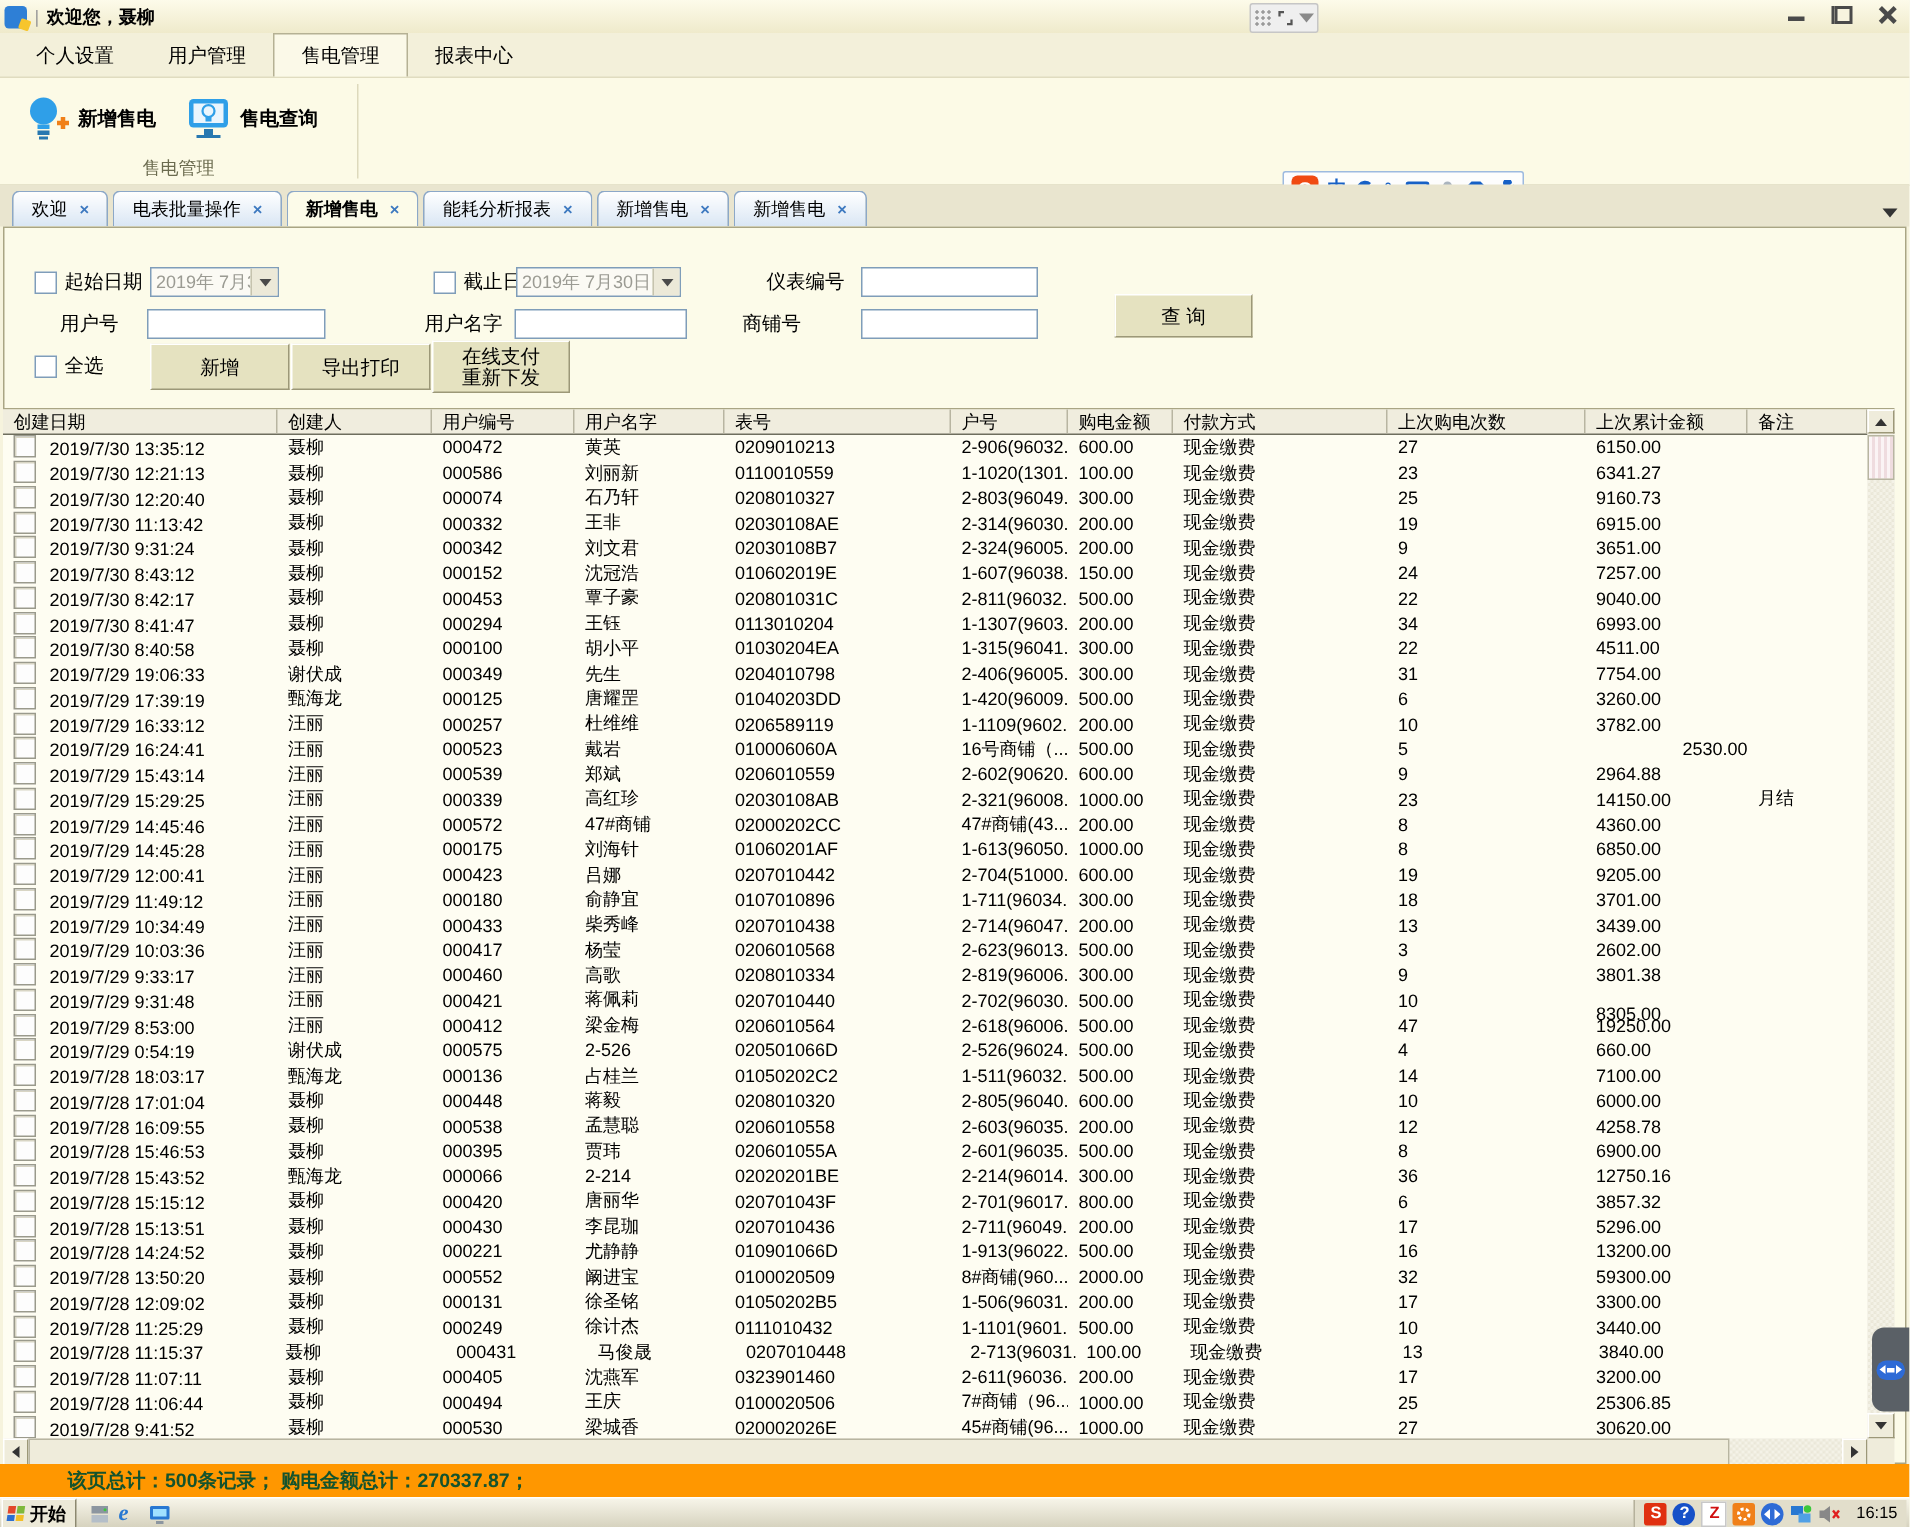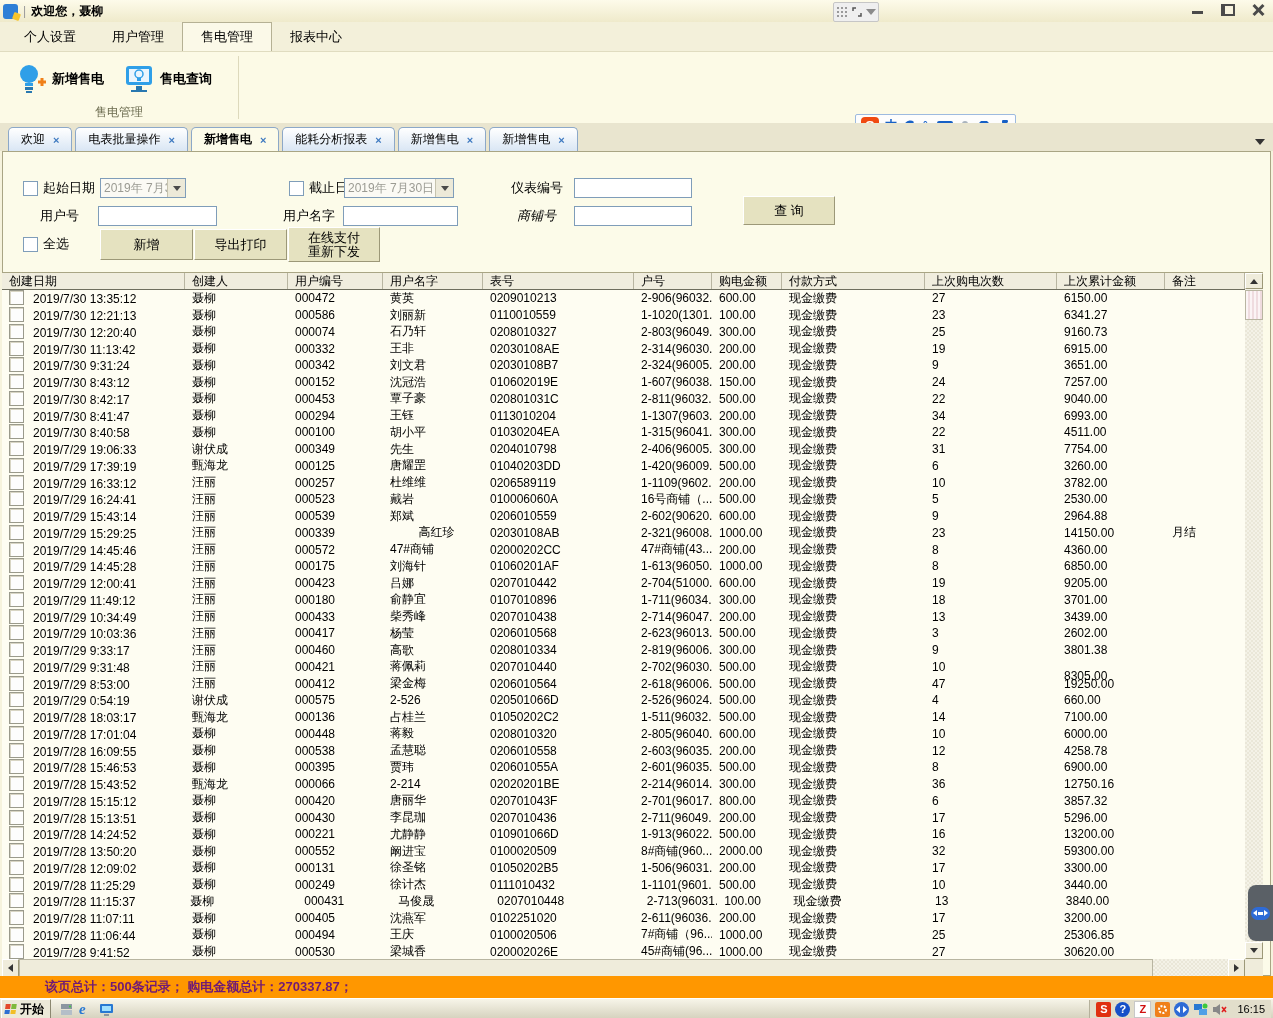--- a/index.html
+++ b/index.html
@@ -84,21 +84,21 @@
   .sb-btn{position:absolute;width:18px;height:16px;background:#EFECDB;border:1px solid;border-color:#FFFFFF #9C9878 #9C9878 #FFFFFF;display:flex;align-items:center;justify-content:center;box-sizing:border-box;}
   .sb-thumb{position:absolute;background:repeating-linear-gradient(90deg,#FBF4F5 0 2px,#EFDCDF 2px 4px);border:1px solid #B8B5A1;box-sizing:border-box;}
   .tri-u2{width:0;height:0;border-left:4px solid transparent;border-right:4px solid transparent;border-bottom:5px solid #333;}
   .tri-d2{width:0;height:0;border-left:4px solid transparent;border-right:4px solid transparent;border-top:5px solid #333;}
   .tri-l2{width:0;height:0;border-top:4px solid transparent;border-bottom:4px solid transparent;border-right:5px solid #333;}
   .tri-r2{width:0;height:0;border-top:4px solid transparent;border-bottom:4px solid transparent;border-left:5px solid #333;}
   .sb-corner{position:absolute;right:0;bottom:0;width:18px;height:18px;background:#EFECDB;}
   
   .statusbar{position:absolute;left:0;top:976px;width:1273px;height:22px;background:#FF9700;
     display:flex;align-items:center;}
-  .statusbar span{margin-left:45px;color:#701a75;font-weight:bold;font-size:13px;}
+  .statusbar span{margin-left:45px;color:#14532d;font-weight:bold;font-size:13px;}
   
   .taskbar{position:absolute;left:0;top:998px;width:1273px;height:20px;
     background:linear-gradient(#F7F5E9,#D5D1BD);border-top:1px solid #FFFFFF;display:flex;align-items:center;}
   .startbtn{height:18px;margin-left:1px;padding:0 6px 0 3px;display:flex;align-items:center;gap:3px;
     background:#ECE9D8;border:1px solid;border-color:#FFFFFF #8C8870 #8C8870 #FFFFFF;font-weight:bold;cursor:pointer;}
   .winflag{width:12px;height:11px;display:grid;grid-template-columns:5px 5px;grid-template-rows:4.5px 4.5px;gap:1px;transform:skewX(-8deg);}
   .winflag i:nth-child(1){background:#E3492C;} .winflag i:nth-child(2){background:#7EB93C;}
   .winflag i:nth-child(3){background:#2D6FD2;} .winflag i:nth-child(4){background:#F2BE27;}
   .ql{display:flex;gap:5px;margin-left:8px;align-items:center;}
   .ql .qli{width:15px;height:15px;cursor:pointer;}
@@ -249,21 +249,21 @@
           </span>
       </div>
       <span class="f-lbl" style="left:508px;">仪表编号</span>
       <input class="txt" style="left: 571px; top: 0px; width: 118px;" value="">
     </div>
     <div class="f-row2">
       <span class="f-lbl" style="left:37px;">用户号</span>
       <input class="txt" style="left: 95px; top: 0px; width: 119px;" value="">
       <span class="f-lbl" style="left:280px;">用户名字</span>
       <input class="txt" style="left: 340px; top: 0px; width: 115px;" value="">
-      <span class="f-lbl" style="left:514px;font-style:italic;">商铺号</span>
+      <span class="f-lbl" style="left:492px;">商铺号</span>
       <input class="txt" style="left: 571px; top: 0px; width: 118px;" value="">
     </div>
     <div class="btn3d" style="left:740px;top:44px;width:90px;height:27px;">查 询</div>
 
     <span class="cb" style="position:absolute;left:20px;top:85px;"></span>
     <span class="f-lbl" style="position:absolute;left:40px;top:82px;">全选</span>
     <div class="btn3d" style="left:97px;top:77px;width:91px;height:29px;">新增</div>
     <div class="btn3d" style="left:191px;top:77px;width:91px;height:29px;">导出打印</div>
     <div class="btn3d" style="left:285px;top:75px;width:90px;height:33px;flex-direction:column;">
       <span>在线支付</span>
@@ -446,41 +446,41 @@
         <div class="g-row">
           <div class="g-cell" style="width: 183px;"><span class="row-cb"></span><span>2019/7/29 16:24:41</span></div>
           <div class="g-cell" style="width: 103px;">汪丽</div>
           <div class="g-cell" style="width: 95px;">000523</div>
           <div class="g-cell" style="width: 100px;">戴岩</div>
           <div class="g-cell" style="width: 151px;">010006060A</div>
           <div class="g-cell" style="width: 78px;">16号商铺（...</div>
           <div class="g-cell" style="width: 70px;">500.00</div>
           <div class="g-cell" style="width: 143px;">现金缴费</div>
           <div class="g-cell" style="width: 132px;">5</div>
-          <div class="g-cell" style="width: 108px;">2530.00</div>
+          <div class="g-cell" style="width: 108px; text-align: right;">2530.00</div>
           <div class="g-cell" style="width: 80px;"></div>
         </div>
         <div class="g-row">
           <div class="g-cell" style="width: 183px;"><span class="row-cb"></span><span>2019/7/29 15:43:14</span></div>
           <div class="g-cell" style="width: 103px;">汪丽</div>
           <div class="g-cell" style="width: 95px;">000539</div>
           <div class="g-cell" style="width: 100px;">郑斌</div>
           <div class="g-cell" style="width: 151px;">0206010559</div>
           <div class="g-cell" style="width: 78px;">2-602(90620...</div>
           <div class="g-cell" style="width: 70px;">600.00</div>
           <div class="g-cell" style="width: 143px;">现金缴费</div>
           <div class="g-cell" style="width: 132px;">9</div>
           <div class="g-cell" style="width: 108px;">2964.88</div>
           <div class="g-cell" style="width: 80px;"></div>
         </div>
         <div class="g-row">
           <div class="g-cell" style="width: 183px;"><span class="row-cb"></span><span>2019/7/29 15:29:25</span></div>
           <div class="g-cell" style="width: 103px;">汪丽</div>
           <div class="g-cell" style="width: 95px;">000339</div>
-          <div class="g-cell" style="width: 100px; text-align: center;">高红珍</div>
+          <div class="g-cell" style="width: 100px;">高红珍</div>
           <div class="g-cell" style="width: 151px;">02030108AB</div>
           <div class="g-cell" style="width: 78px;">2-321(96008...</div>
           <div class="g-cell" style="width: 70px;">1000.00</div>
           <div class="g-cell" style="width: 143px;">现金缴费</div>
           <div class="g-cell" style="width: 132px;">23</div>
           <div class="g-cell" style="width: 108px;">14150.00</div>
           <div class="g-cell" style="width: 80px;">月结</div>
         </div>
         <div class="g-row">
           <div class="g-cell" style="width: 183px;"><span class="row-cb"></span><span>2019/7/29 14:45:46</span></div>
@@ -766,21 +766,21 @@
           <div class="g-cell" style="width: 143px;">现金缴费</div>
           <div class="g-cell" style="width: 132px;">13</div>
           <div class="g-cell" style="width: 108px;">3840.00</div>
           <div class="g-cell" style="width: 80px;"></div>
         </div>
         <div class="g-row">
           <div class="g-cell" style="width: 183px;"><span class="row-cb"></span><span>2019/7/28 11:07:11</span></div>
           <div class="g-cell" style="width: 103px;">聂柳</div>
           <div class="g-cell" style="width: 95px;">000405</div>
           <div class="g-cell" style="width: 100px;">沈燕军</div>
-          <div class="g-cell" style="width: 151px;">0102251020</div>
+          <div class="g-cell" style="width: 151px;">0323901460</div>
           <div class="g-cell" style="width: 78px;">2-611(96036...</div>
           <div class="g-cell" style="width: 70px;">200.00</div>
           <div class="g-cell" style="width: 143px;">现金缴费</div>
           <div class="g-cell" style="width: 132px;">17</div>
           <div class="g-cell" style="width: 108px;">3200.00</div>
           <div class="g-cell" style="width: 80px;"></div>
         </div>
         <div class="g-row">
           <div class="g-cell" style="width: 183px;"><span class="row-cb"></span><span>2019/7/28 11:06:44</span></div>
           <div class="g-cell" style="width: 103px;">聂柳</div>

